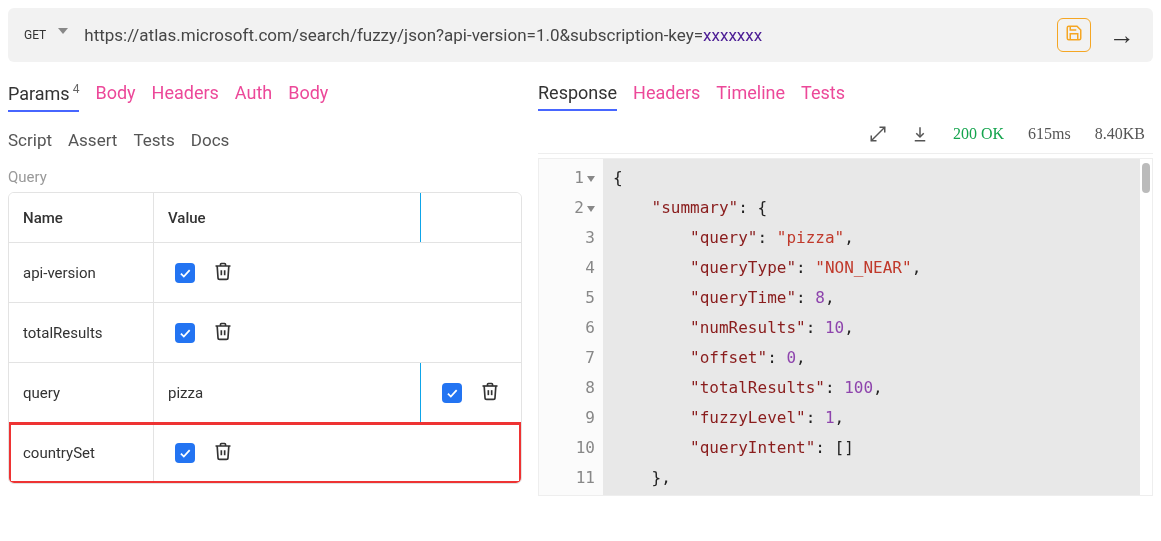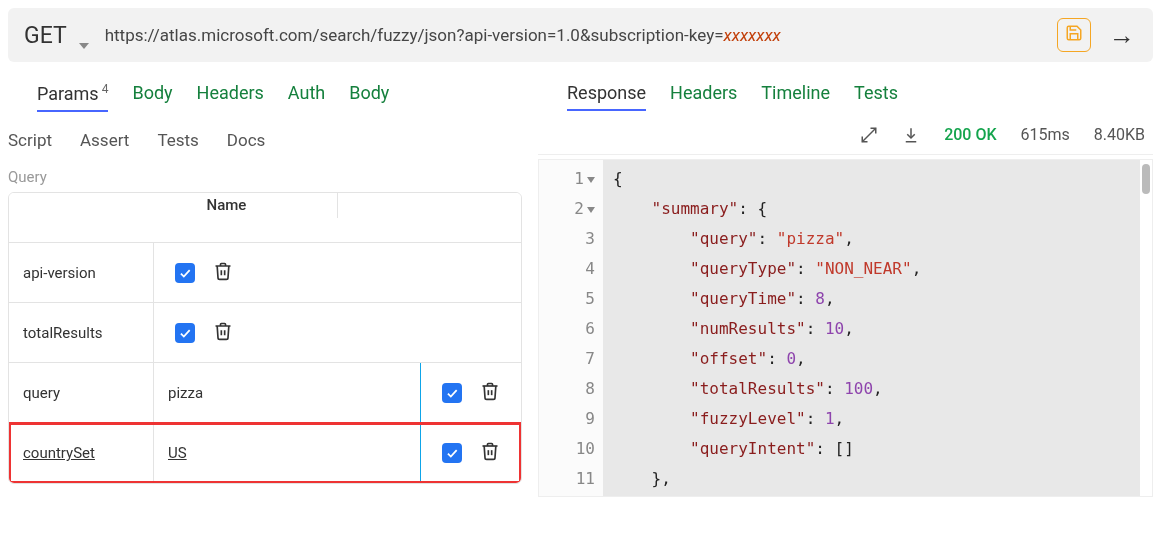--- a/index.html
+++ b/index.html
@@ -17,41 +17,41 @@
     align-items: center;
     background: #f2f2f2;
     height: 54px;
     border-radius: 6px;
     margin: 8px;
     padding: 0 10px;
     gap: 10px;
   }
   .method {
     display: flex;
-    align-items: flex-end;
+    align-items: flex-start;
     gap: 12px;
     padding: 0 6px;
-    font-size: 23px;
+    font-size: 12px;
     color: #333;
     cursor: pointer;
   }
   .chev-down {
     width: 0; height: 0;
     border-left: 5px solid transparent;
     border-right: 5px solid transparent;
     border-top: 6px solid #888;
   }
   .url {
     flex: 1;
     font-size: 17px;
     color: #464646;
     white-space: nowrap;
     overflow: hidden;
   }
-  .url .muted { color: #c2410c; font-style: italic; }
+  .url .muted { color: #4c1d95; }
   .save-btn {
     width: 34px; height: 34px;
     border: 1.5px solid #f5a623;
     border-radius: 6px;
     display: flex; align-items: center; justify-content: center;
     cursor: pointer;
   }
   .save-btn svg { width: 18px; height: 18px; }
   .send-arrow {
     font-size: 26px;
@@ -66,48 +66,47 @@
   .left {
     width: 530px;
     padding: 0 8px;
   }
   .right {
     flex: 1;
     padding: 0 8px;
   }
   .tabs {
     display: flex;
-    gap: 24px;
+    gap: 16px;
     padding: 12px 0 6px 0;
     flex-wrap: wrap;
-    margin-left: 29px;
   }
   .tab {
     font-size: 18px;
-    color: #15803d;
+    color: #ec4899;
     cursor: pointer;
     padding-bottom: 6px;
     position: relative;
   }
   .tab.active { color: #333; }
   .tab.active::after {
     content: "";
     position: absolute;
     left: 0; right: 0; bottom: -2px;
     height: 2px;
     background: #4766ff;
   }
   .tab sup {
     font-size: 12px;
     color: #666;
     margin-left: 3px;
   }
   .subtabs {
     display: flex;
-    gap: 28px;
+    gap: 16px;
     padding: 14px 0 10px 0;
   }
   .subtab {
     font-size: 17px;
     color: #555;
     cursor: pointer;
   }
   .query-label {
     color: #999;
     font-size: 15px;
@@ -122,26 +121,24 @@
     display: flex;
     border-bottom: 1px solid #e3e3e3;
     height: 60px;
     align-items: center;
   }
   .q-row:last-child { border-bottom: none; }
   .q-row.header {
     height: 50px;
     font-weight: 500;
     background: #fff;
-    flex-direction: column;
   }
   .q-row.highlight {
     outline: 3px solid #e33;
     outline-offset: -2px;
-    text-decoration: underline;
   }
   .q-name {
     width: 145px;
     padding: 0 14px;
     border-right: 1px solid #e3e3e3;
     height: 100%;
     display: flex; align-items: center;
     overflow: hidden; white-space: nowrap;
   }
   .q-value {
@@ -175,20 +172,21 @@
   .response-bar {
     display: flex;
     justify-content: flex-end;
     gap: 24px;
     padding: 10px 8px 10px 0;
     align-items: center;
     font-size: 16px;
     color: #555;
     border-bottom: 1px solid #eee;
     margin-bottom: 4px;
+    font-family: Liberation Serif, serif;
   }
   .response-bar .ok { color: #14a44d; font-weight: 500; }
   .response-bar .icon { cursor: pointer; display:inline-flex; }
   .code-area {
     display: flex;
     position: relative;
     border: 1px solid #eee;
     height: 338px;
     overflow: hidden;
     font-family: Menlo, Consolas, monospace;
@@ -335,21 +333,20 @@
                   <polyline points="3 6 5 6 21 6"></polyline>
                   <path d="M19 6l-1 14a2 2 0 0 1-2 2H8a2 2 0 0 1-2-2L5 6"></path>
                   <path d="M10 11v6"></path>
                   <path d="M14 11v6"></path>
                   <path d="M9 6V4a1 1 0 0 1 1-1h4a1 1 0 0 1 1 1v2"></path>
                 </svg></span>
             </div>
           </div>
           <div class="q-row highlight">
             <div class="q-name">countrySet</div>
-            <div class="q-value">US</div>
             <div class="q-actions">
               <span class="checkbox">
                 <svg viewBox="0 0 24 24" fill="none" stroke="#fff" stroke-width="3">
                   <polyline points="5 13 10 18 20 7"></polyline>
                 </svg>
               </span>
               <span class="trash"><svg viewBox="0 0 24 24" fill="none" stroke-width="2">
                   <polyline points="3 6 5 6 21 6"></polyline>
                   <path d="M19 6l-1 14a2 2 0 0 1-2 2H8a2 2 0 0 1-2-2L5 6"></path>
                   <path d="M10 11v6"></path>

